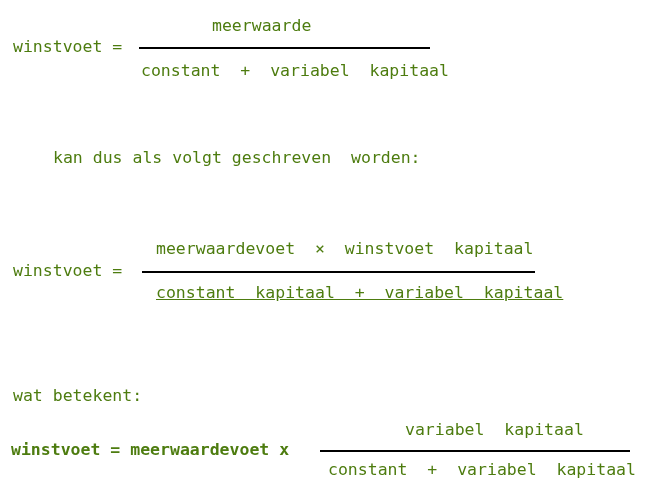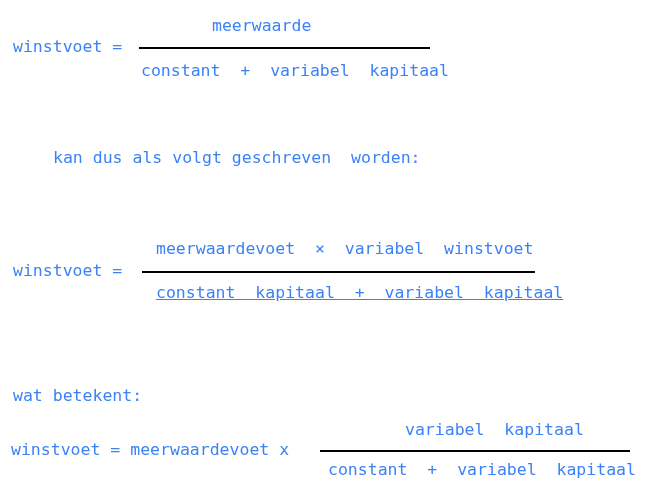--- a/index.html
+++ b/index.html
@@ -13,21 +13,21 @@
     background: #ffffff;
     color: #000000;
     font-family: "DejaVu Sans Mono", "Liberation Mono", monospace;
     font-size: 16.5px;
     overflow: hidden;
   }
   .txt {
     position: absolute;
     white-space: pre;
     line-height: 20px;
-    color: #3b82f6;
+    color: #4d7c0f;
   }
   .rule {
     position: absolute;
     height: 1.5px;
     background: #000000;
   }
 
   
   #f1-num  { left: 212px; top: 16px; }
   #f1-rule { left: 139px; top: 47px; width: 291px; }
@@ -42,40 +42,40 @@
   #f2-rule { left: 142px; top: 271px; width: 393px; }
   #f2-lhs  { left: 13px;  top: 261px; }
   #f2-den  { left: 156px; top: 283px; text-decoration: underline; }
 
   
   #tl2 { left: 13px; top: 386px; }
 
   
   #f3-num  { left: 369px; top: 420px; margin-left: 36px; }
   #f3-rule { left: 320px; top: 450px; width: 310px; }
-  #f3-lhs  { left: 11px;  top: 440px; }
+  #f3-lhs  { left: 11px;  top: 440px; font-weight: bold; }
   #f3-den  { left: 328px; top: 460px; }
 </style>
 </head>
 <body>
 
 <div>
 
   <div>
     <span id="f1-lhs" class="txt">winstvoet =</span>
     <span id="f1-num" class="txt">meerwaarde</span>
     <div id="f1-rule" class="rule"></div>
     <span id="f1-den" class="txt">constant  +  variabel  kapitaal</span>
   </div>
 
   <div id="tl1" class="txt">kan dus als volgt geschreven  worden:</div>
 
   <div>
     <span id="f2-lhs" class="txt">winstvoet =</span>
-    <span id="f2-num" class="txt">meerwaardevoet  ×  variabel  winstvoet</span>
+    <span id="f2-num" class="txt">meerwaardevoet  ×  winstvoet  kapitaal</span>
     <div id="f2-rule" class="rule"></div>
     <span id="f2-den" class="txt">constant  kapitaal  +  variabel  kapitaal</span>
   </div>
 
   <div id="tl2" class="txt">wat betekent:</div>
 
   <div>
     <span id="f3-lhs" class="txt">winstvoet = meerwaardevoet x</span>
     <span id="f3-num" class="txt">variabel  kapitaal</span>
     <div id="f3-rule" class="rule"></div>

